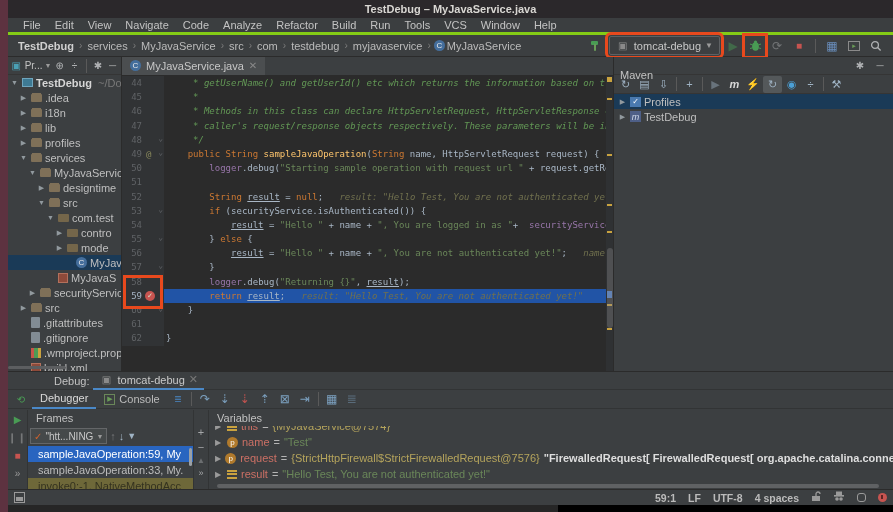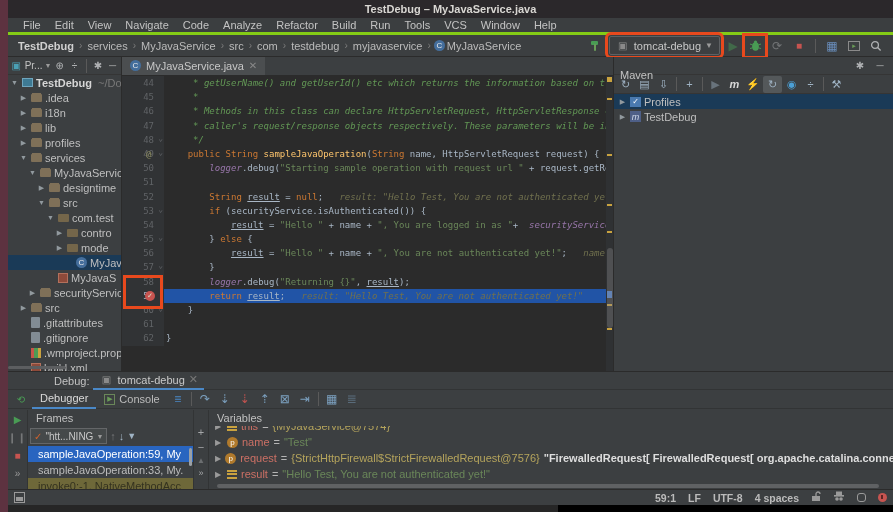--- a/index.html
+++ b/index.html
@@ -53,33 +53,33 @@
   .pscroll{position:absolute;bottom:2px;left:0;height:3px;width:58px;background:#5c5e60;border-radius:2px;}
   
   .editor{position:absolute;left:122px;top:57px;width:491px;height:314px;background:#2b2b2b;overflow:hidden;}
   .tabbar{height:19px;background:#3c3f41;border-bottom:1px solid #2b2b2b;display:flex;align-items:flex-end;}
   .etab{height:19px;background:#4b4e50;display:flex;align-items:center;gap:5px;padding:0 8px;font-size:11px;color:#c7c7c7;}
   .etab .close{color:#8a8a8a;font-size:10px;}
   .code{position:absolute;left:0;top:19px;right:0;bottom:0;font-family:"DejaVu Sans Mono",monospace;font-size:9px;}
   .cl{position:relative;height:14.2px;line-height:14.2px;white-space:pre;padding-left:44px;}
   .cl.exec::before{content:'';position:absolute;left:42px;right:0;top:0;bottom:0;background:#2154a6;}
   .gut{position:absolute;left:0;top:0;width:42px;height:14.2px;background:#313335;}
-  .ln{position:absolute;left:12px;width:20px;text-align:right;color:#606366;}
+  .ln{position:absolute;left:0;width:20px;text-align:right;color:#606366;}
   .cl.exec .ln{color:#a7b4c4;}
   .ann{position:absolute;left:24px;color:#8a8a5c;}
   .fold{position:absolute;right:1px;color:#606366;font-size:8px;top:-1px;}
   .bp{position:absolute;left:23px;top:2px;width:10px;height:10px;border-radius:50%;background:#c75450;
     color:#d7e6d0;font-size:8px;line-height:10px;text-align:center;}
   .lbody{position:relative;}
   .tk-cmt{color:#629755;font-style:italic;}
   .tk-kw{color:#cc7832;}
   .tk-meth{color:#ffc66d;}
   .tk-pl{color:#a9b7c6;}
   .tk-str{color:#6a8759;}
-  .tk-fld{color:#9876aa;font-style:italic;}
+  .tk-fld{color:#9876aa;}
   .tk-varu{color:#a9b7c6;text-decoration:underline;}
   .tk-hint{color:#70704e;font-style:italic;}
   .stripe{position:absolute;right:0;top:19px;width:7px;bottom:0;background:#2f3133;}
   .smark{position:absolute;right:1px;width:5px;height:2px;background:#c9a23f;}
   .smark.sq{height:5px;background:#c9a23f;}
   .smark.blue{background:#4e7ec9;}
   .sthumb{position:absolute;right:0;width:6px;background:rgba(140,140,140,.35);border-radius:3px;}
   
   .maven{position:absolute;left:613px;top:57px;right:0;height:314px;background:#3c3f41;border-left:1px solid #2b2b2b;}
   .mhead{height:17px;display:flex;align-items:center;font-size:11px;padding:0 6px;gap:6px;}

